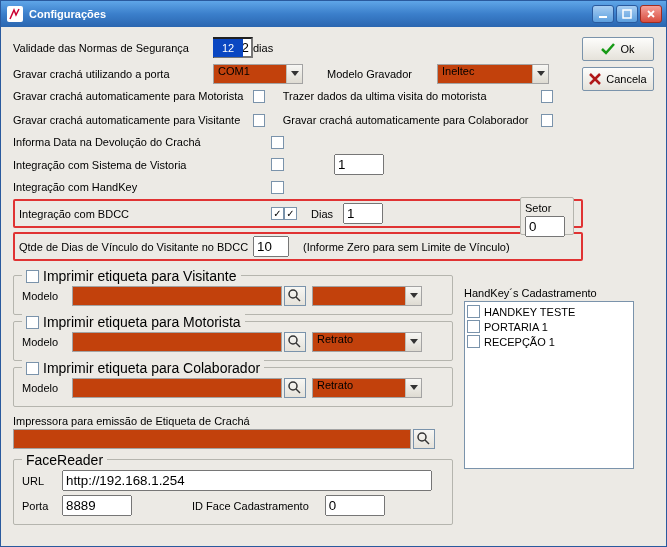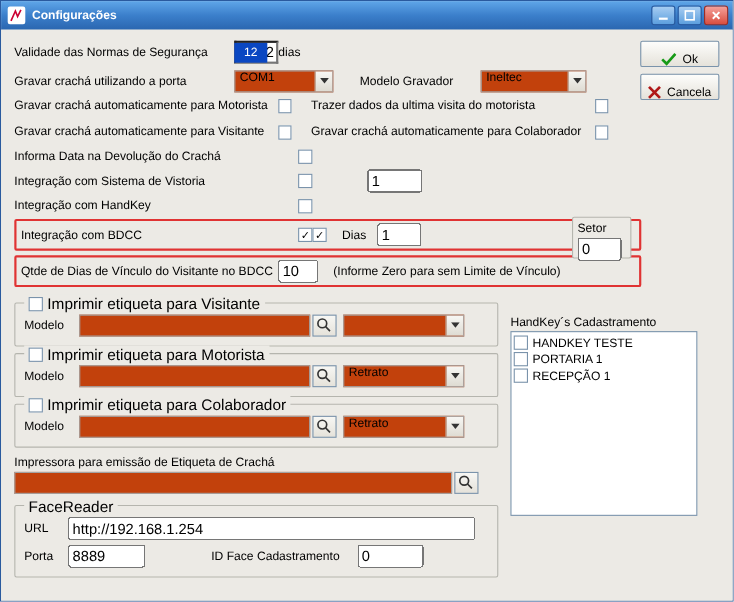--- a/index.html
+++ b/index.html
@@ -116,21 +116,21 @@
     width:170px;height:168px;
     padding:2px;
     overflow:auto;
   }
   .listbox .li { display:flex;align-items:center;height:15px;gap:4px; }
   .rightbtns { position:absolute; top:10px; right:12px; display:flex;flex-direction:column;gap:6px; }
   .pushbtn {
     width:72px;height:24px;
     border:1px solid #7a93ab;
     background:linear-gradient(to bottom,#fdfdfb,#e5e2da);
-    display:flex;align-items:flex-end;justify-content:center;
+    display:flex;align-items:center;justify-content:center;
     gap:5px;
     cursor:pointer;
     border-radius:2px;
   }
   .setor {
     border:1px solid #b5b5ae;
     border-radius:2px;
     width:54px;height:38px;
     position:absolute;
     right:92px; top:170px;
@@ -205,21 +205,21 @@
         <span class="lbl" style="width:200px">Gravar crachá utilizando a porta</span>
         <div class="combo" style="width:90px">
           <span class="cval">COM1</span>
           <span class="cbtn">
               <svg width="8" height="6">
                 <path d="M0 0 L8 0 L4 5 Z" fill="#333"></path>
               </svg>
             </span>
         </div>
         <span class="lbl" style="margin-left:24px;width:110px">Modelo Gravador</span>
-        <div class="combo" style="width:96px">
+        <div class="combo" style="width:112px">
           <span class="cval">Ineltec</span>
           <span class="cbtn">
               <svg width="8" height="6">
                 <path d="M0 0 L8 0 L4 5 Z" fill="#333"></path>
               </svg>
             </span>
         </div>
       </div>
 
       <div class="row">

